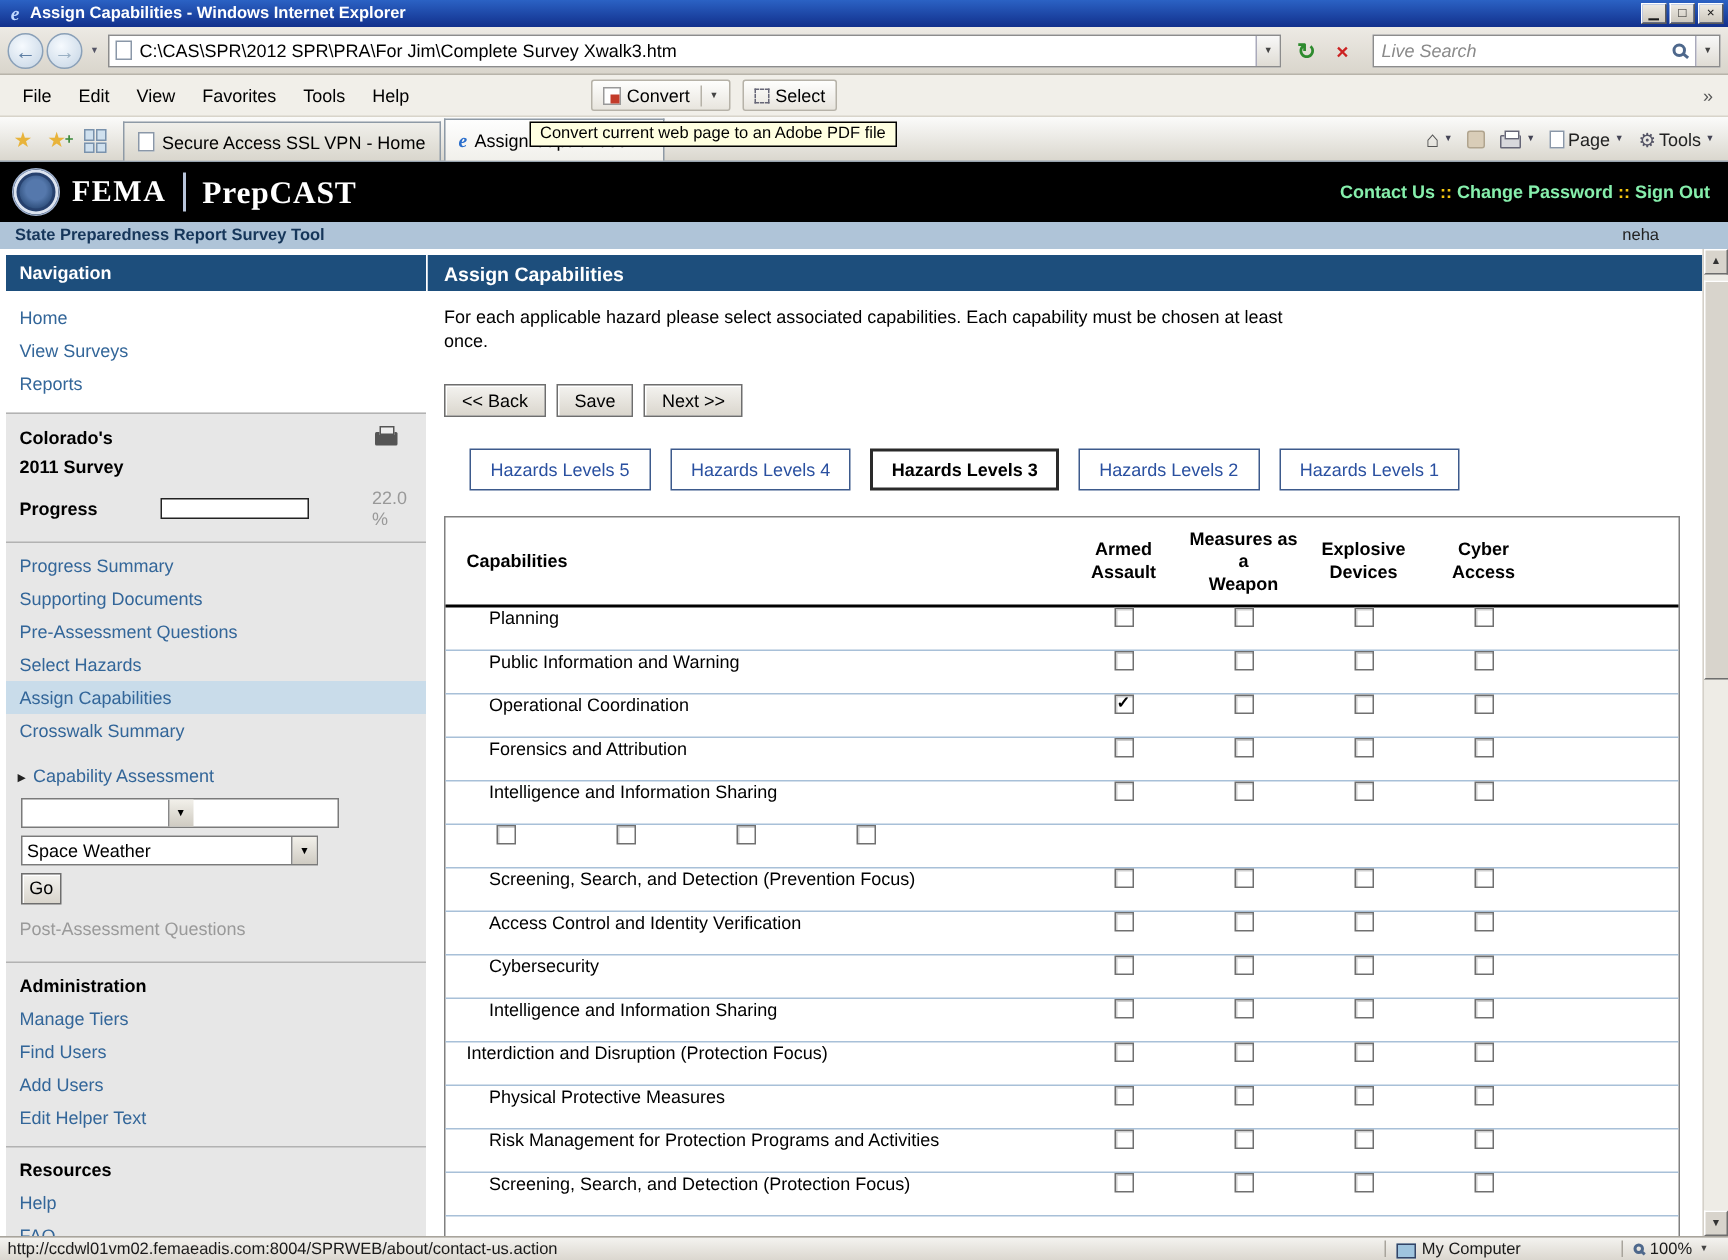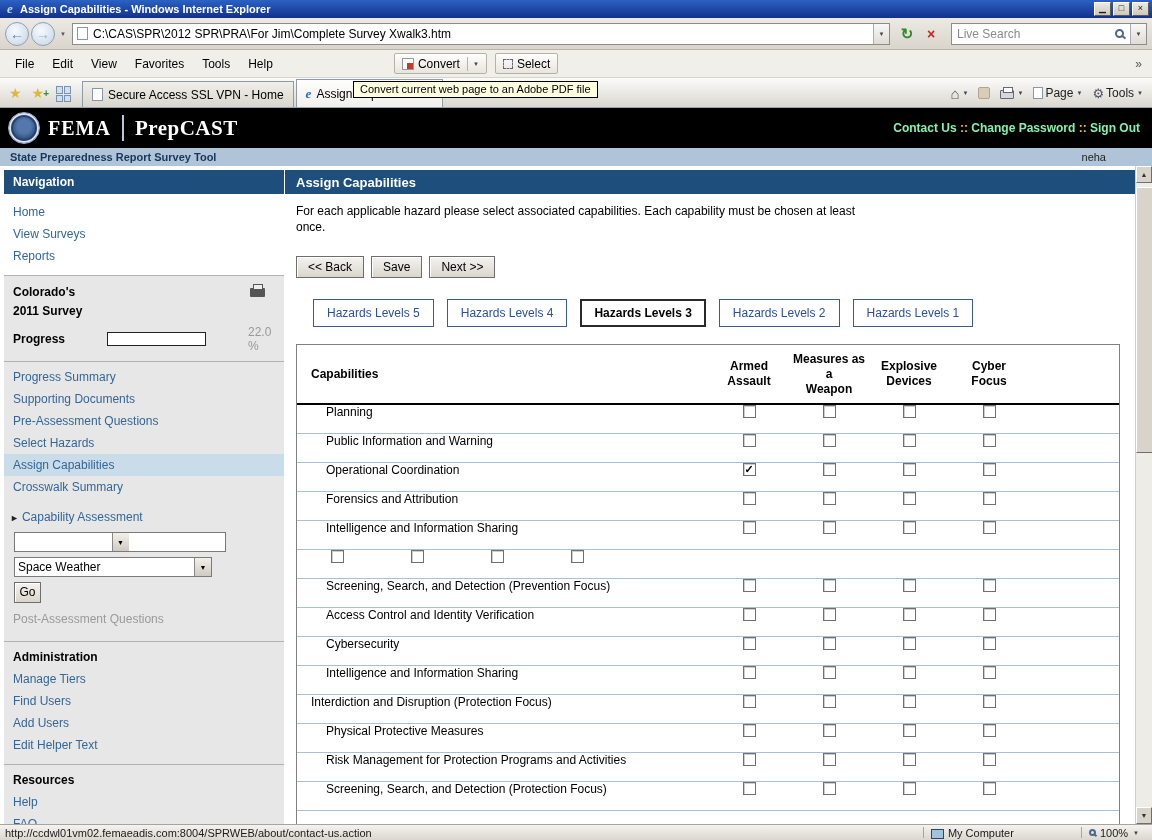--- a/index.html
+++ b/index.html
@@ -19,21 +19,21 @@
   .nav-circle { width: 24px; height: 24px; border-radius: 50%; border: 1px solid #8AA0B8; background: radial-gradient(circle at 40% 35%, #F6FAFE, #C4D4E4); color: #5E7FA4; font-size: 14px; line-height: 22px; text-align: center; margin-right: 2px; }
   .nav-circle.fwd { color: #9AB0C4; }
   .mini-dd { width: 12px; font-size: 6px; color: #556; text-align: center; }
   .addr-field { flex: 1; height: 22px; background: #fff; border: 1px solid #8C8C8C; display: flex; align-items: center; margin: 0 5px 0 3px; overflow: hidden; }
   .doc-icon { display: inline-block; width: 11px; height: 13px; background: #fff; border: 1px solid #8A97A8; margin: 0 5px 0 4px; flex: none; }
   .addr-text { flex: 1; font-size: 12px; white-space: nowrap; overflow: hidden; }
   .dd-btn { width: 16px; height: 20px; border-left: 1px solid #AAB; background: linear-gradient(#F8F8F8,#DFDCD4); font-size: 6px; color: #444; display: flex; align-items: center; justify-content: center; flex: none; }
   .tool-sq { width: 24px; height: 24px; display: flex; align-items: center; justify-content: center; font-weight: bold; }
   .tool-sq.refresh { color: #2E8B2E; font-size: 15px; }
   .tool-sq.stop { color: #C22; font-size: 14px; }
-  .search-field { width: 196px; height: 22px; background: #fff; border: 1px solid #8C8C8C; display: flex; align-items: center; margin-left: 8px; }
+  .search-field { width: 232px; height: 22px; background: #fff; border: 1px solid #8C8C8C; display: flex; align-items: center; margin-left: 8px; font-style: italic; }
   .search-text { flex: 1; color: #8A8A8A; font-size: 12px; padding-left: 5px; }
   .mag { width: 9px; height: 9px; border: 2px solid #4E688C; border-radius: 50%; position: relative; margin: 0 6px 0 2px; flex: none; }
   .mag::after { content: ""; position: absolute; width: 5px; height: 2px; background: #4E688C; right: -4px; bottom: -2px; transform: rotate(40deg); }
 
   
   .menubar { height: 28px; background: #F1EFE9; border-bottom: 1px solid #D8D4CA; display: flex; align-items: center; padding: 0 6px; flex: none; }
   .menu-items { display: flex; }
   .menu-item { padding: 4px 9px; font-size: 12px; }
   .convert-group { display: flex; margin-left: 112px; gap: 8px; align-items: center; }
   .cmd-btn { display: flex; align-items: center; gap: 4px; height: 21px; background: linear-gradient(#FEFEFD,#E8E5DE); border: 1px solid #B6B2A8; border-radius: 2px; padding: 0 7px; font-size: 12px; }
@@ -363,21 +363,21 @@
             <div class="th-col">
               <div class="th-line">Measures as a</div>
               <div class="th-line">Weapon</div>
             </div>
             <div class="th-col">
               <div class="th-line">Explosive</div>
               <div class="th-line">Devices</div>
             </div>
             <div class="th-col">
               <div class="th-line">Cyber</div>
-              <div class="th-line">Focus</div>
+              <div class="th-line">Access</div>
             </div>
             <div class="th-fill"></div>
           </div>
         <div>
             <div class="trow">
               <div class="td-label ind2">Planning</div>
               <div class="td-cb">
                 <span class="cb"></span>
               </div>
               <div class="td-cb">

